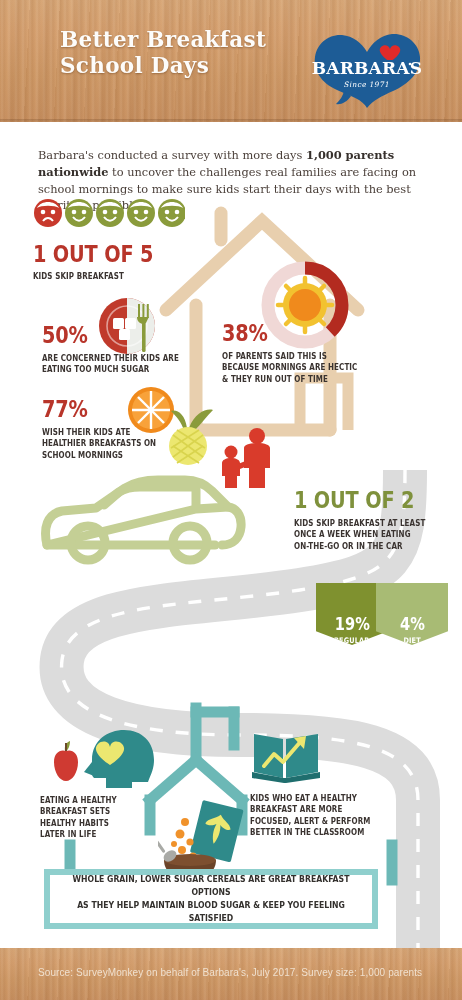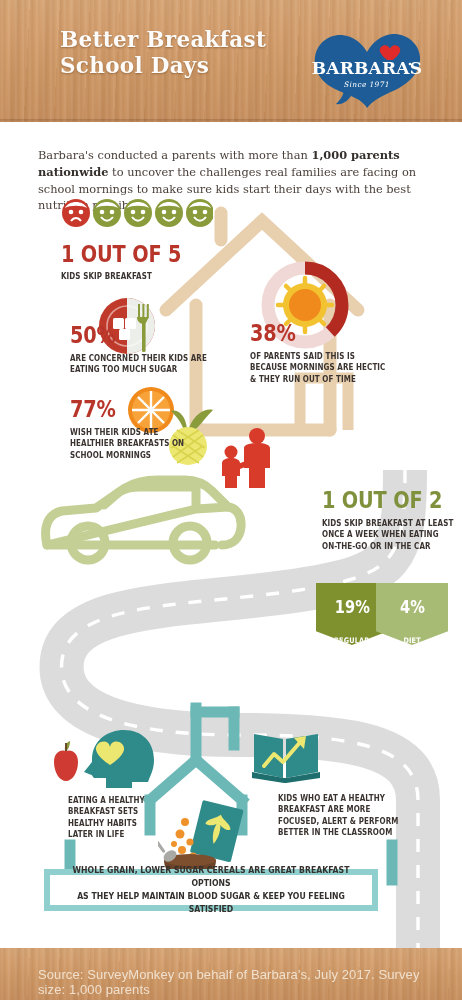--- a/index.html
+++ b/index.html
@@ -57,48 +57,48 @@
   }
   .big.red{color:#b8352a;}
   .big.olive{color:#7f913c;}
   .cap{
     font-family:"DejaVu Sans",sans-serif;font-weight:700;
     font-size:8.3px;line-height:11.4px;letter-spacing:.1px;color:#3a3330;
     transform:scaleX(.86);transform-origin:left center;
   }
 
   .layer{position:absolute;left:0;top:0;width:462px;height:1000px;pointer-events:none;}
-  .blk{position:absolute;margin-left:28px;}
+  .blk{position:absolute;}
 
   
   .soda{
     position:absolute;width:72px;height:62px;
     clip-path:polygon(0 0,100% 0,100% 78%,50% 100%,0 78%);
-    display:flex;flex-direction:column;align-items:center;justify-content:space-between;
+    display:flex;flex-direction:column;align-items:center;justify-content:flex-end;
     padding-top:14px;box-sizing:border-box;
   }
   .soda .n{font-family:"DejaVu Sans",sans-serif;font-weight:700;font-size:17px;
     color:#fff;transform:scaleX(.86);}
   .soda .l{font-family:"DejaVu Sans",sans-serif;font-weight:700;font-size:7.6px;
     color:#fff;letter-spacing:.2px;margin-top:2px;transform:scaleX(.86);}
 
   
   #callout{
-    position:absolute;left:44px;top:869px;width:334px;height:42px;
+    position:absolute;left:44px;top:869px;width:334px;height:60px;
     background:#fff;border:6px solid #8fcfcd;box-sizing:border-box;
     display:flex;align-items:center;justify-content:center;
   }
   #callout .t{
     font-family:"DejaVu Sans",sans-serif;font-weight:700;font-size:8.6px;
     line-height:13px;color:#33302d;text-align:center;transform:scaleX(.9);
   }
 
   #source{
     position:absolute;left:38px;top:967px;width:400px;
-    font-family:"Liberation Sans",sans-serif;font-size:13px;
+    font-family:"Liberation Sans",sans-serif;font-size:10px;
     color:#f3e6d6;opacity:.93;letter-spacing:.1px;
   }
 </style>
 </head>
 <body>
 
 <div id="page">
 
   <div class="wood" id="header-band"></div>
 
@@ -113,21 +113,21 @@
       <path d="M40 72 C36 78 30 81 25 80 C29 76 32 72 33 67 Z" fill="#1d5c96"></path>
       <path d="M88 23 c-3-3-8-2-9 2 c-1-4-6-5-9-2 c-3 3-1 8 9 15 c10-7 12-12 9-15 Z" fill="#e12a2a"></path>
       <rect x="16" y="36" width="80" height="18" fill="#1d5c96"></rect>
       <text class="logo-word" x="56" y="50" text-anchor="middle">BARBARAS</text>
       <text class="logo-since" x="56" y="63" text-anchor="middle">Since 1971</text>
       <circle cx="99" cy="40" r="1.3" fill="#ffffff"></circle>
     </svg>
   </div>
 
   <p id="intro">
-    <span>Barbara's conducted a parents with more than </span><b>1,000 parents nationwide</b><span> to uncover the challenges real families are facing on school mornings to make sure kids start their days with the best nutrition possible.</span>
+    <span>Barbara's conducted a survey with more days </span><b>1,000 parents nationwide</b><span> to uncover the challenges real families are facing on school mornings to make sure kids start their days with the best nutrition possible.</span>
   </p>
 
   <svg class="layer">
 
     <path d="M405 470 C405 560 395 575 300 590 C190 607 70 600 62 660
              C55 715 130 735 240 735 C350 735 418 745 418 800 L418 950" fill="none" stroke="#dcdcdc" stroke-width="44" stroke-linecap="butt"></path>
     <path d="M405 470 C405 560 395 575 300 590 C190 607 70 600 62 660
              C55 715 130 735 240 735 C350 735 418 745 418 800 L418 950" fill="none" stroke="#ffffff" stroke-width="3.4" stroke-dasharray="13 13"></path>
 
     <g stroke="#e8cfae" fill="none" stroke-width="13" stroke-linecap="round">

